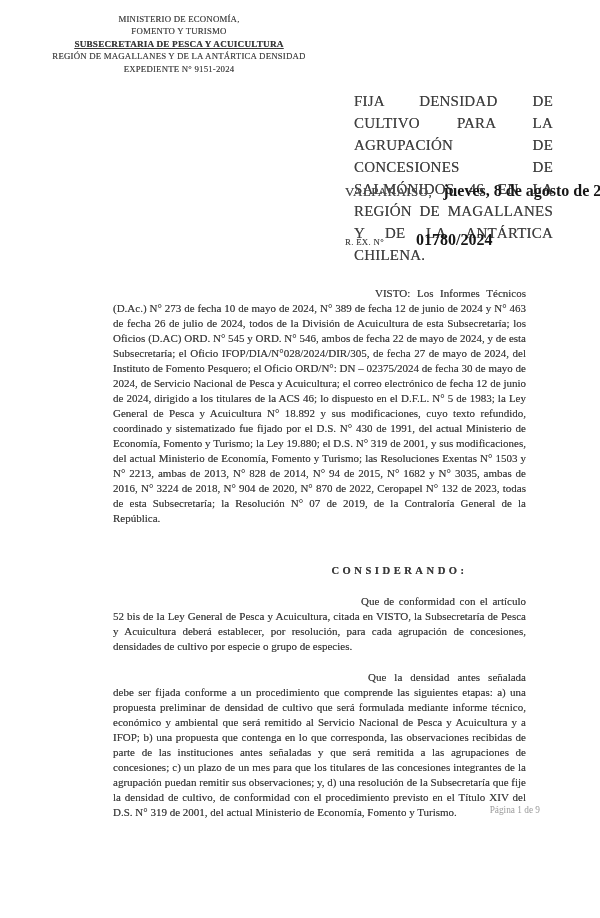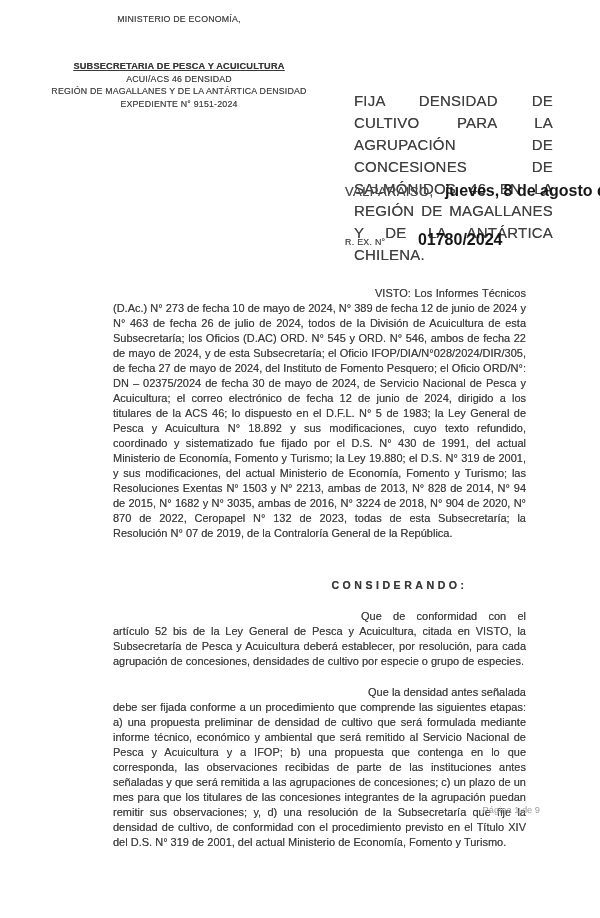--- a/index.html
+++ b/index.html
@@ -1,33 +1,33 @@
 <!DOCTYPE html>
 <html lang="es"><head>
 <meta charset="utf-8">
 <style>
   html,body{margin:0;padding:0;background:#ffffff;}
   .page{
     position:relative;
     width:600px;height:918px;
     background:#ffffff;
-    font-family:Liberation Sans, sans-serif;
+    font-family:Liberation Serif, serif;
     color:#3f3f3f;
     overflow:hidden;
   }
   
   .scan{ text-shadow:0 0 0.6px rgba(70,70,70,.75); }
 
   
   .letterhead{
     position:absolute; top:13px; left:18px; width:322px;
     text-align:center; font-size:8.8px; line-height:12.4px;
     color:#474747; letter-spacing:.2px;
   }
-  .lh-bold{ font-weight:bold; text-decoration:underline; color:#383838; font-size:9.2px;margin-top:35px; }
+  .lh-bold{ font-weight:bold; text-decoration:underline; color:#383838; font-size:9.2px; }
 
   
   .subject{
     position:absolute; top:90px; left:354px; width:199px;
     font-size:15px; line-height:22px; text-align:justify;
     color:#3f3f3f; letter-spacing:.2px;
   }
 
   .place-date{ position:absolute; top:182px; left:345px; width:235px; white-space:nowrap; }
   .place{ font-size:13px; color:#4a4a4a; letter-spacing:.4px; }
@@ -60,22 +60,22 @@
     text-align:right; font-size:9.3px; color:#9b9b9b;
   }
 </style>
 </head>
 <body>
 
 <div class="page">
 
   <div class="letterhead scan">
     <div>MINISTERIO DE ECONOMÍA,</div>
+    <div>FOMENTO Y TURISMO</div>
     <div class="lh-bold">SUBSECRETARIA DE PESCA Y ACUICULTURA</div>
-    <div>ACUI/ACS 46 DENSIDAD</div>
     <div>REGIÓN DE MAGALLANES Y DE LA ANTÁRTICA DENSIDAD</div>
     <div>EXPEDIENTE N° 9151-2024</div>
   </div>
 
   <div class="subject scan">FIJA DENSIDAD DE CULTIVO PARA LA AGRUPACIÓN DE CONCESIONES DE SALMÓNIDOS 46 EN LA REGIÓN DE MAGALLANES Y DE LA ANTÁRTICA CHILENA.</div>
 
   <div class="place-date">
     <span class="place scan">VALPARAISO,</span>
     <span class="date">jueves, 8 de agosto de 2024</span>
   </div>

